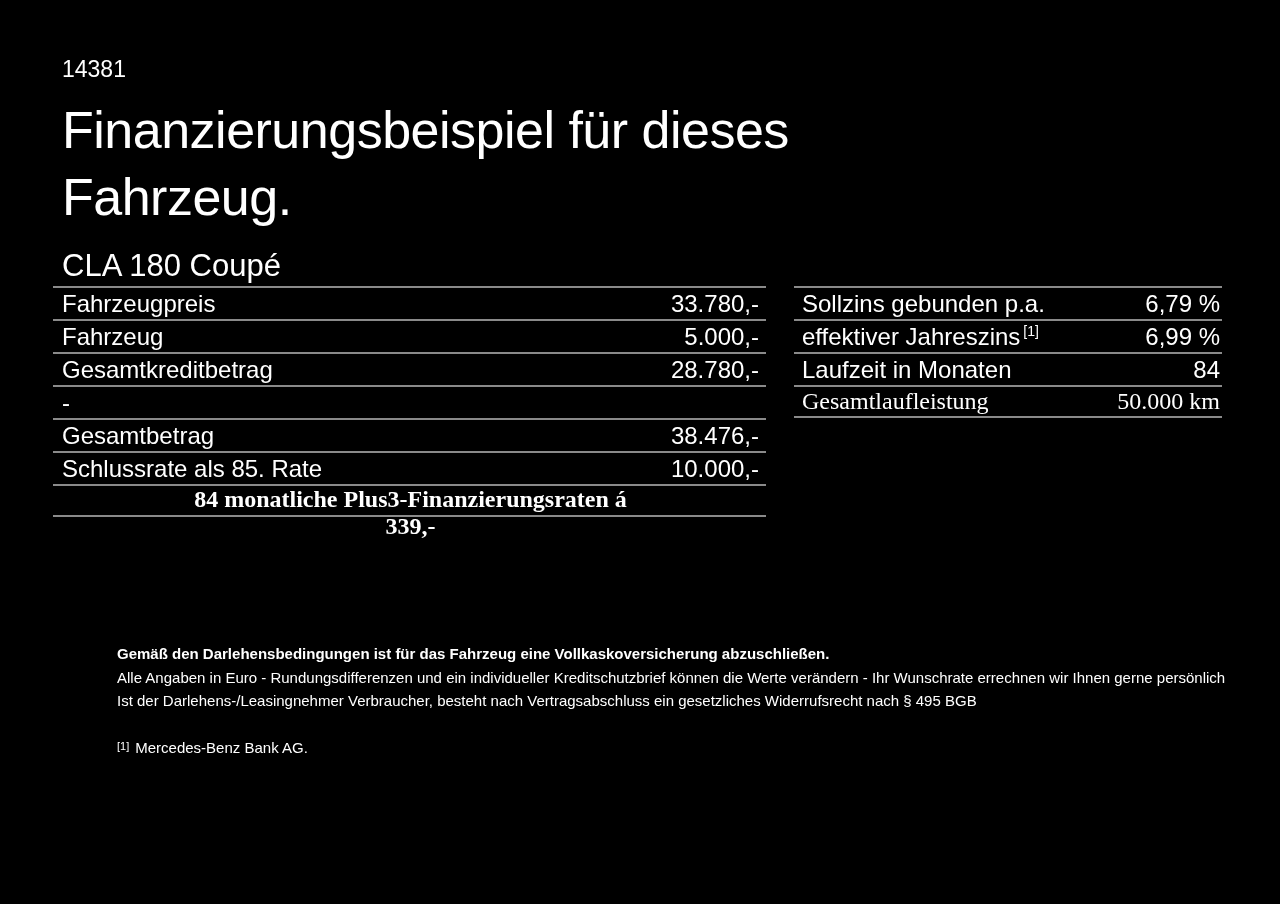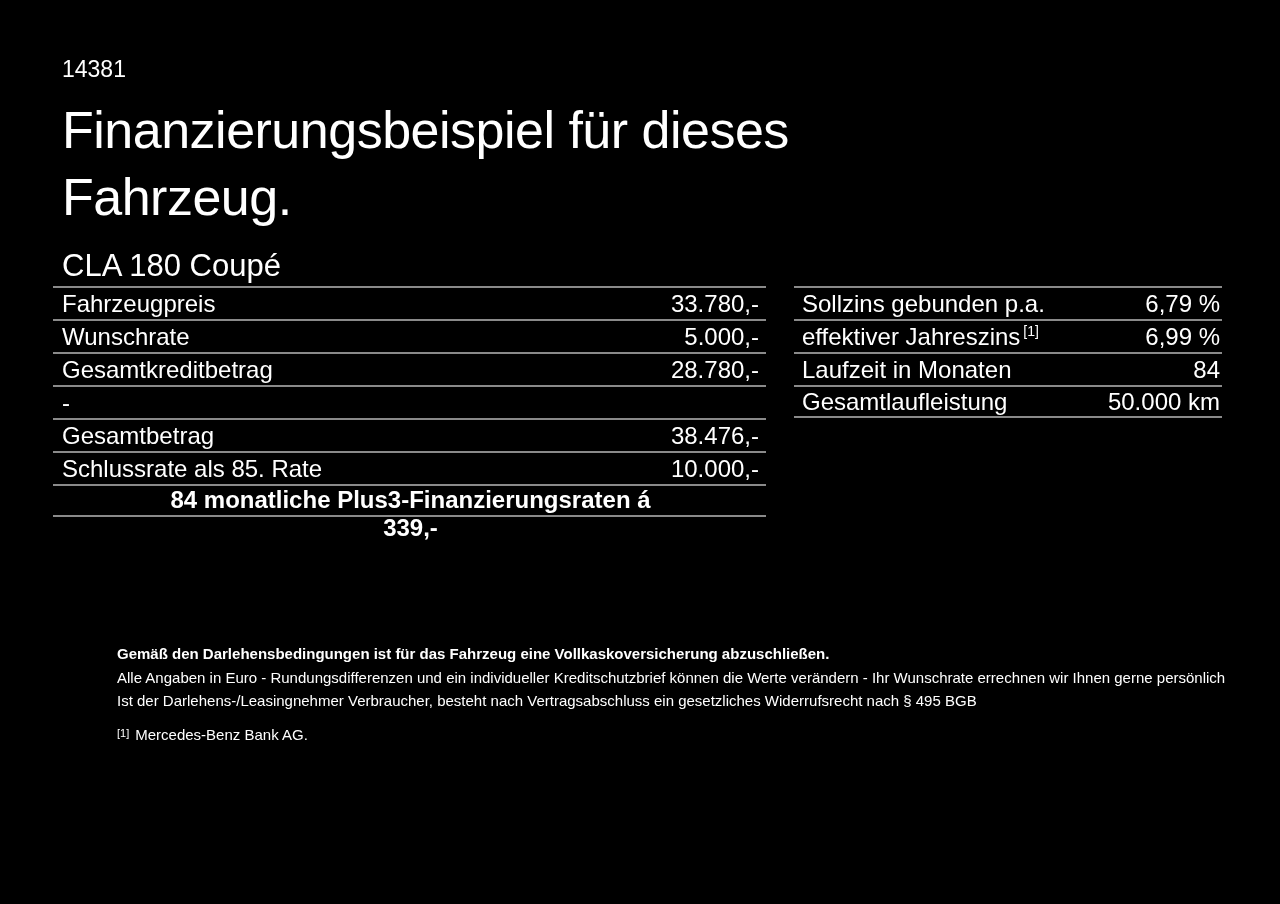--- a/index.html
+++ b/index.html
@@ -45,34 +45,34 @@
     height: 33px;
     display: flex;
     justify-content: space-between;
     align-items: center;
     border-top: 2px solid var(--divider);
     font-size: 24px;
     white-space: nowrap;
   }
   .table.left  .row { padding: 0 7px 0 9px; }
   .table.right .row { padding: 0 2px 0 8px; gap: 12px; }
-  .table .row:last-child { border-bottom: 2px solid var(--divider); }
+  .table .row:last-child { border-bottom: 2px solid var(--divider); font-family: Liberation Serif, serif; }
   .row .value { text-align: center; }
   .row.emphasis { font-weight: 700; flex-direction: column; }
   .label sup.fn {
     font-size: 14px;
     line-height: 0;
     vertical-align: 9px;
     margin-left: 3px;
   }
 
   .footer { margin: 125px 0 0 64px; font-size: 15px; }
   .f-bold { font-weight: 700; line-height: 24px; }
   .f-line { line-height: 23px; }
-  .f-note { margin-top: 11px; line-height: 20px; }
+  .f-note { margin-top: 24px; line-height: 20px; }
   .f-note sup.fn-marker {
     font-size: 11px;
     vertical-align: 3px;
     margin-right: 6px;
   }
 </style>
 </head>
 <body>
 
 <div class="page">
@@ -84,21 +84,21 @@
   <div class="model">CLA 180 Coupé</div>
 
   <div class="tables">
 
     <div class="table left">
       <div class="row">
         <span class="label">Fahrzeugpreis</span>
         <span class="value">33.780,-</span>
       </div>
       <div class="row">
-        <span class="label">Wunschrate</span>
+        <span class="label">Fahrzeug</span>
         <span class="value">5.000,-</span>
       </div>
       <div class="row">
         <span class="label">Gesamtkreditbetrag</span>
         <span class="value">28.780,-</span>
       </div>
       <div class="row">
         <span class="value">-</span>
       </div>
       <div class="row">

